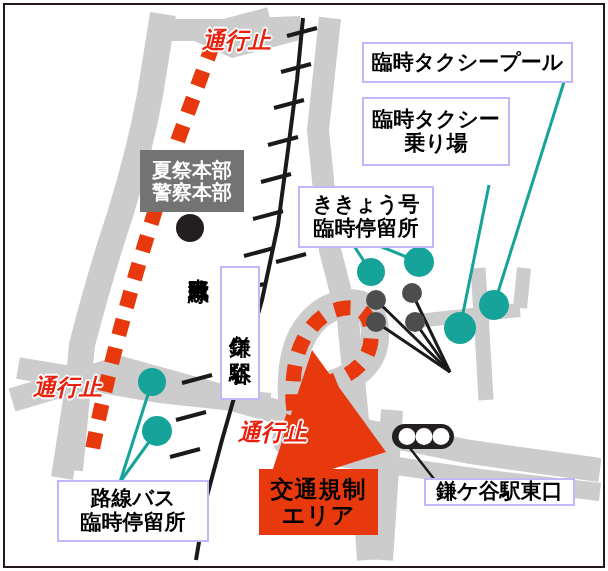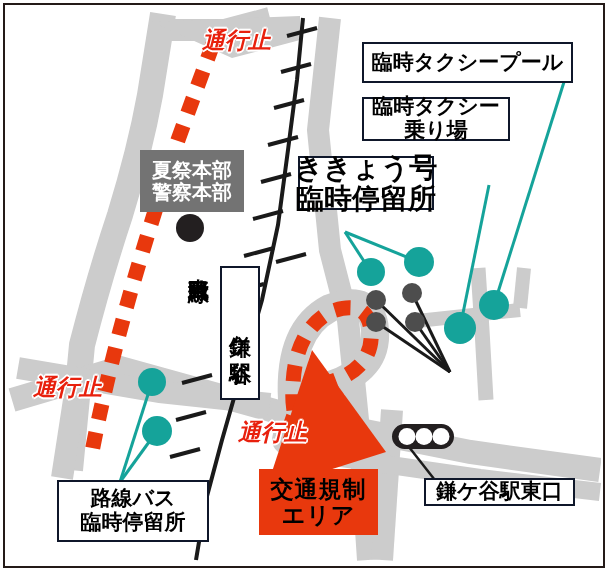--- a/index.html
+++ b/index.html
@@ -31,21 +31,21 @@
     position:absolute;
     box-sizing:border-box;
     font-family:"DejaVu Sans","Liberation Sans",sans-serif;
     line-height:1.12;
     text-align:center;
     white-space:pre;
   }
   
   .box{
     background:#ffffff;
-    border:2px solid #0f172a;
+    border:2px solid #c4b5fd;
     color:#000000;
     font-weight:700;
     display:flex;
     align-items:center;
     justify-content:center;
     padding:2px 5px;
   }
   
   .box-dark{
     background:#737373;
@@ -202,24 +202,24 @@
     <polygon points="312,350 266,490 386,452" fill="#e8380d"></polygon>
   </svg>
 
   <div class="lbl txt-red" style="left:202px;top:28px;font-size:23px;">通行止</div>
 
   <div class="lbl box-dark" style="left:140px;top:150px;width:104px;height:62px;font-size:20px;">夏祭本部
 警察本部</div>
 
   <div class="lbl box" style="left:362px;top:42px;width:211px;height:41px;font-size:21px;">臨時タクシープール</div>
 
-  <div class="lbl box" style="left:362px;top:97px;width:148px;height:44px;font-size:21px;">臨時タクシー
+  <div class="lbl box" style="left:362px;top:97px;width:148px;height:69px;font-size:21px;">臨時タクシー
 乗り場</div>
 
-  <div class="lbl box" style="left:298px;top:156px;width:136px;height:54px;font-size:28px;">ききょう号
+  <div class="lbl box" style="left:298px;top:186px;width:136px;height:62px;font-size:21px;">ききょう号
 臨時停留所</div>
 
   <div class="lbl txt-black vert" style="left:186px;top:262px;font-size:21px;">東武野田線</div>
 
   <div class="lbl box vert" style="left:220px;top:266px;width:40px;height:134px;font-size:22px;">鎌ケ谷駅</div>
 
   <div class="lbl txt-red" style="left:33px;top:375px;font-size:23px;">通行止</div>
 
   <div class="lbl txt-red" style="left:238px;top:420px;font-size:23px;">通行止</div>
 

